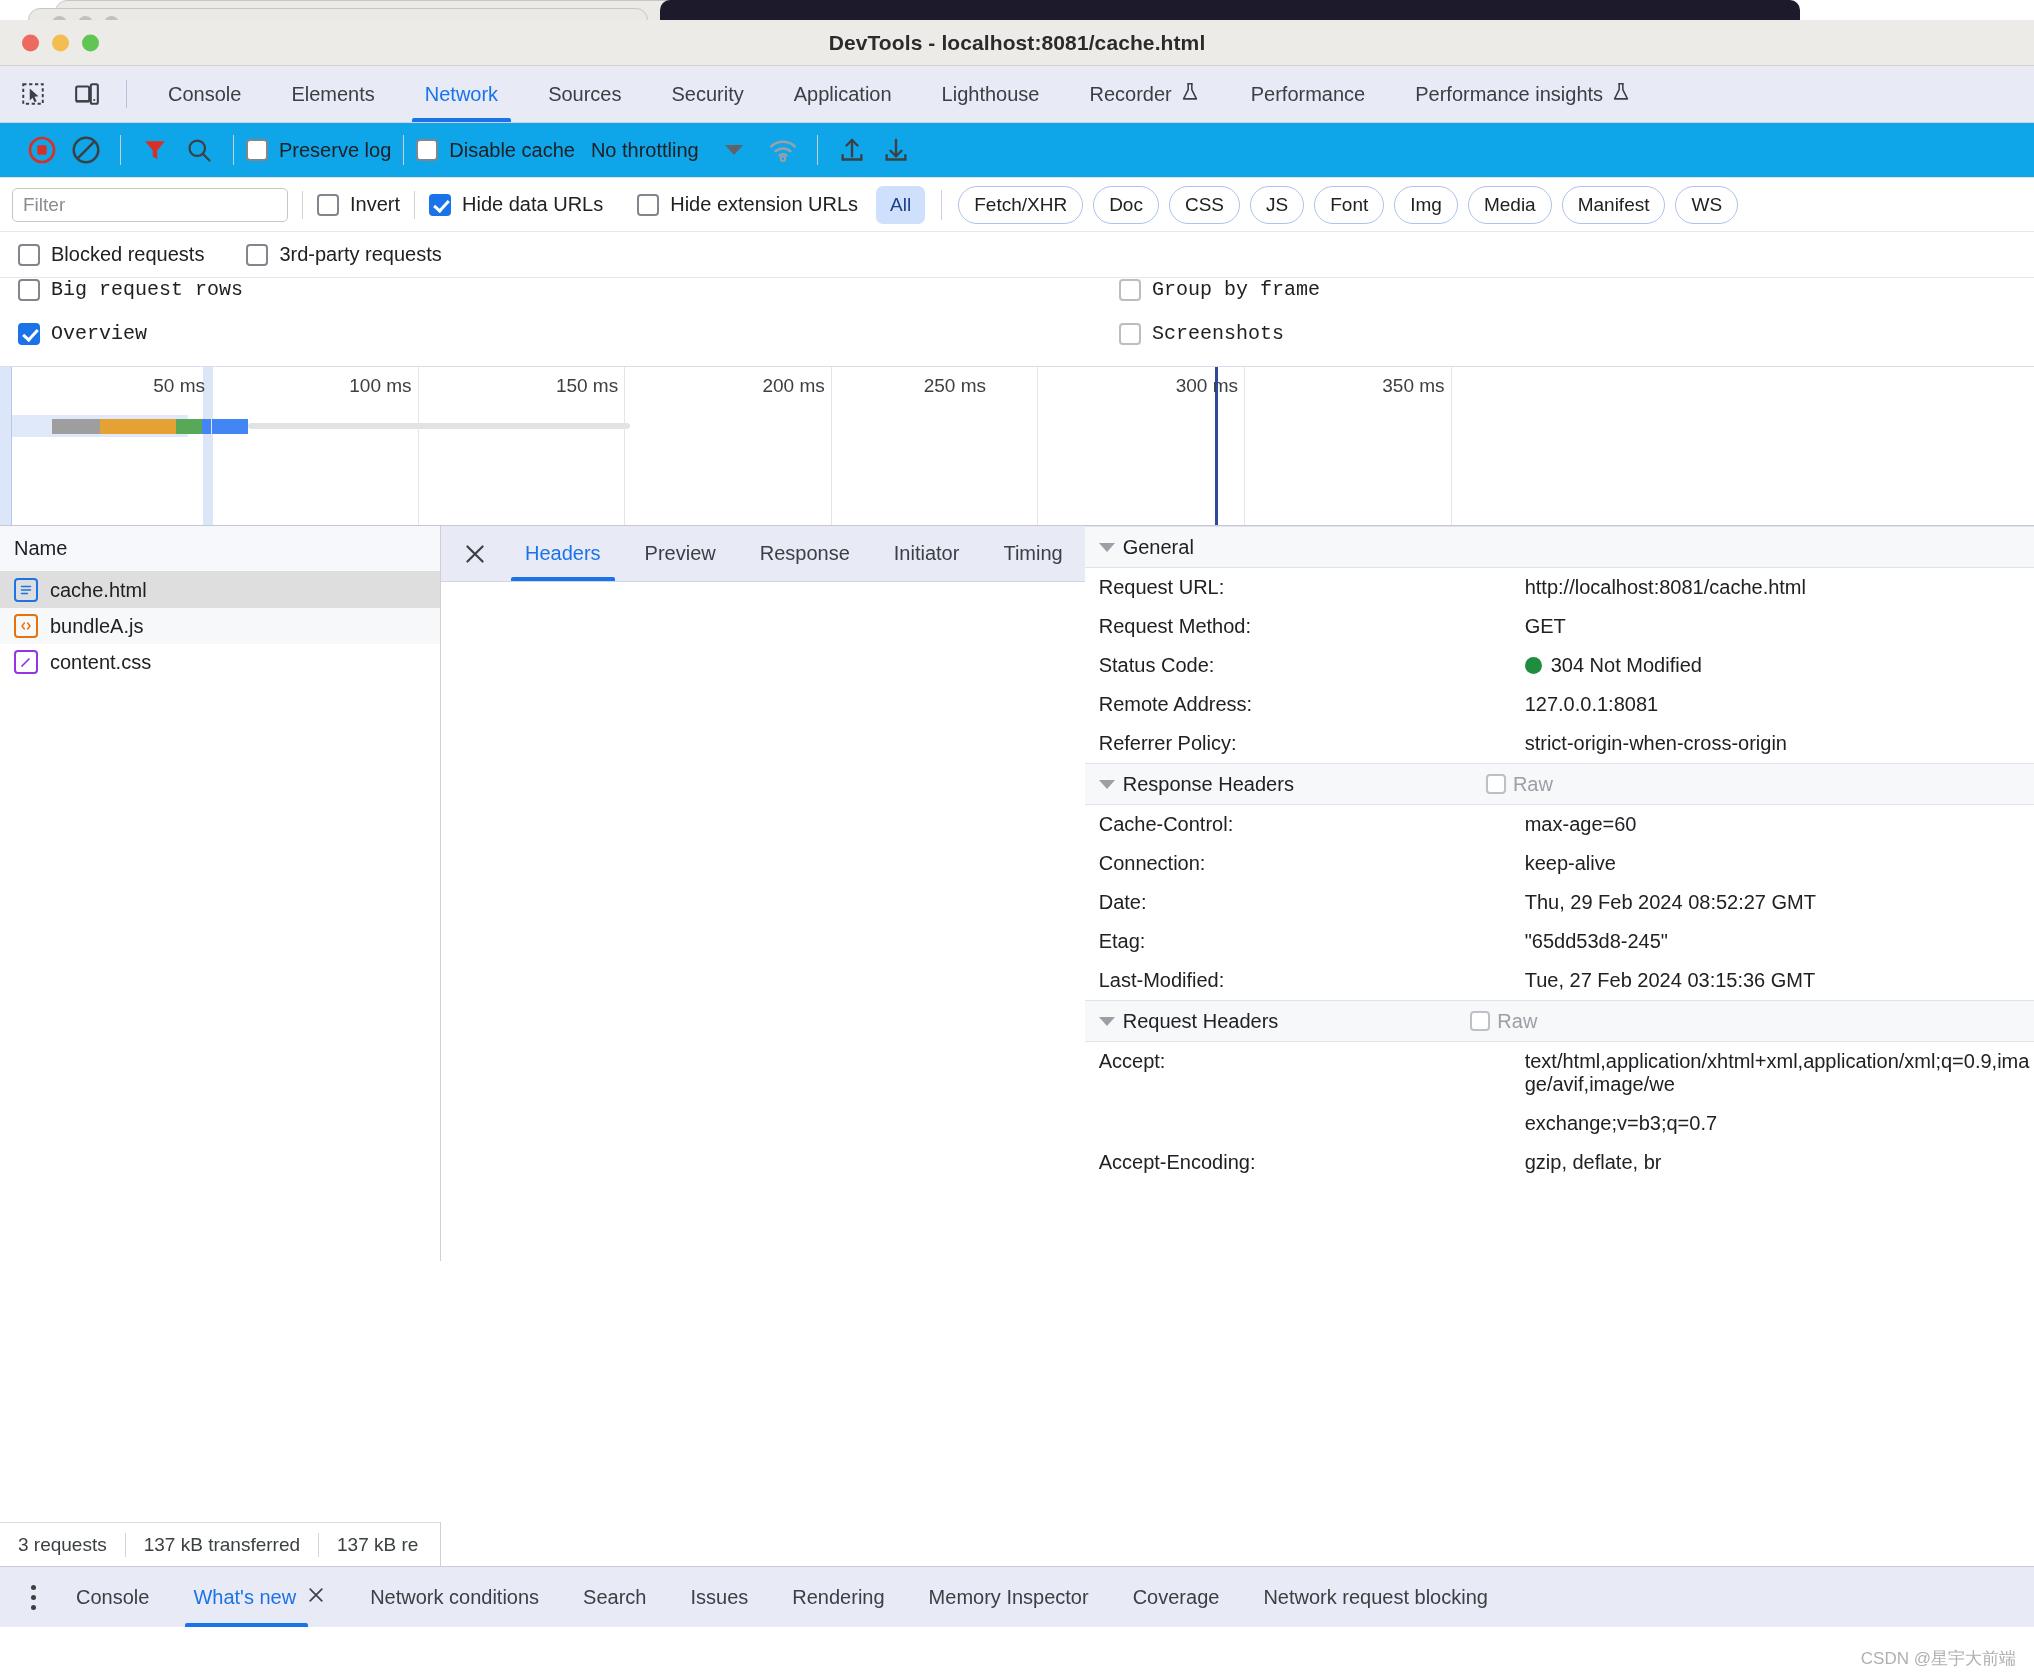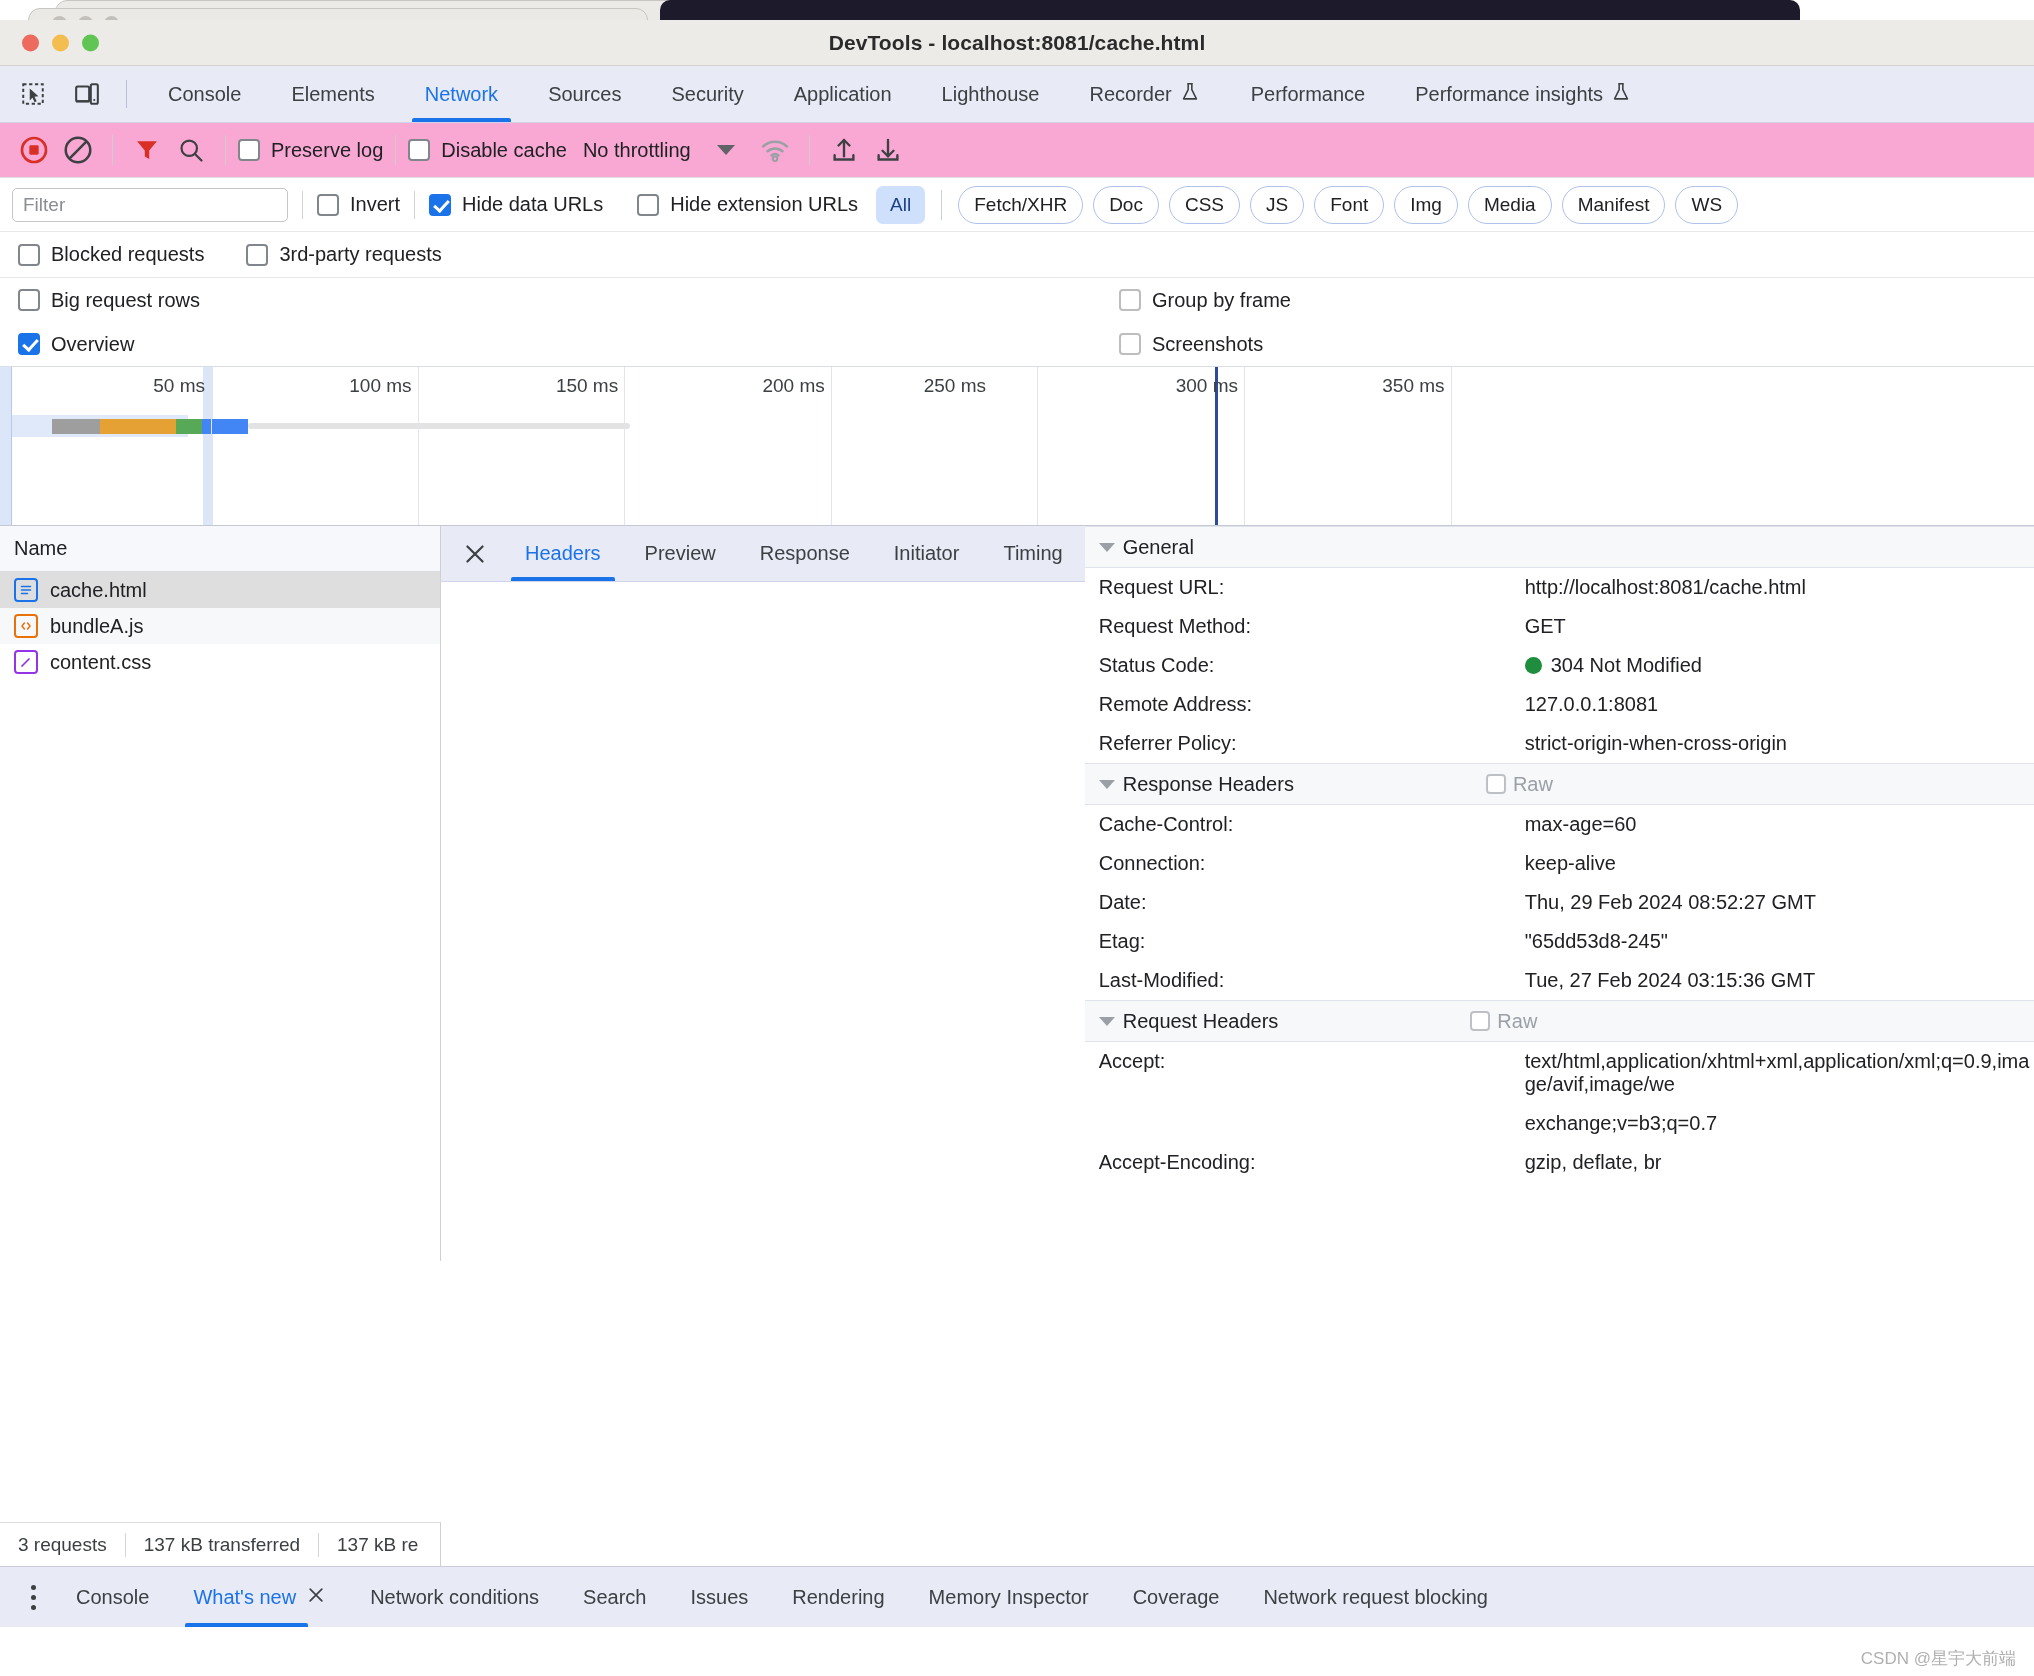--- a/index.html
+++ b/index.html
@@ -41,21 +41,21 @@
   .tb-sep { width:1px; height:28px; background:#b9bfd6; margin:0 4px; }
   .main-tabs { display:flex; align-items:center; height:100%; }
   .mtab { height:100%; display:flex; align-items:center; gap:7px; padding:0 25px;
      font-size:20px; color:#3c4043; white-space:nowrap; position:relative; }
   .mtab.active { color:#1a73e8; }
   .mtab.active::after { content:""; position:absolute; left:12px; right:12px; bottom:0;
      height:4px; background:#1a73e8; border-radius:2px 2px 0 0; }
 
   
   .nettool { height:55px; display:flex; align-items:center; gap:0px;
-     border-bottom:1px solid #e0e0e0; padding-left:12px; background:#f9a8d4; }
+     border-bottom:1px solid #e0e0e0; padding-left:20px; background:#0ea5e9; }
   .ntbtn { width:44px; height:44px; display:flex; align-items:center; justify-content:center;
      border-radius:5px; }
   .nt-sep { width:1px; height:30px; background:#cdcdcd; margin:0 12px; }
   .chkwrap { display:flex; align-items:center; gap:11px; font-size:20px; color:#202124;
      white-space:nowrap; }
   .cb { width:22px; height:22px; border:2px solid #80868b; border-radius:4px; background:#fff;
      display:inline-block; flex:none; position:relative; }
   .cb.checked { background:#1a73e8; border-color:#1a73e8; }
   .cb.checked::after { content:""; position:absolute; left:6px; top:1px; width:6px; height:12px;
      border:solid #fff; border-width:0 3px 3px 0; transform:rotate(42deg); }
@@ -75,22 +75,22 @@
   .typebtns { display:flex; align-items:center; gap:10px; margin-left:18px; }
   .tbtn { height:38px; padding:0 15px; border:1px solid #aec2ec; border-radius:19px;
      font-size:19px; color:#202124; display:flex; align-items:center; background:#fff;
      white-space:nowrap; }
   .tbtn.all { border:none; background:#cfe0fc; color:#1a3f87; padding:0 14px; border-radius:7px; }
   .tb-divider { width:1px; height:30px; background:#c7cfe2; margin:0 6px; }
 
   
   .chkrow { height:46px; display:flex; align-items:center; padding-left:18px; gap:42px;
      border-bottom:1px solid #e8e8e8; }
-  .chkrow2 { height:44px; display:flex; align-items:center; padding-left:18px;
-     position:relative; }
+  .chkrow2 { height:44px; display:flex; align-items:flex-start; padding-left:18px;
+     position:relative;font-family:Liberation Mono, monospace; }
   .rightchk { position:absolute; left:1090px; display:flex; align-items:center; gap:11px;
      font-size:20px; color:#202124;margin-left:29px; }
 
   
   .overview { position:relative; height:160px; border-top:1px solid #d9dde8;
      border-bottom:1px solid #c4c8d4; background:#fff; overflow:hidden; }
   .ov-gridline { position:absolute; top:0; bottom:0; width:1px; background:#e2e4ee; }
   .ov-label { position:absolute; top:8px; font-size:19px; color:#3c4043; transform:translateX(-100%);
      padding-right:6px; }
   .ov-window { position:absolute; left:0; top:0; width:211px; bottom:0;

